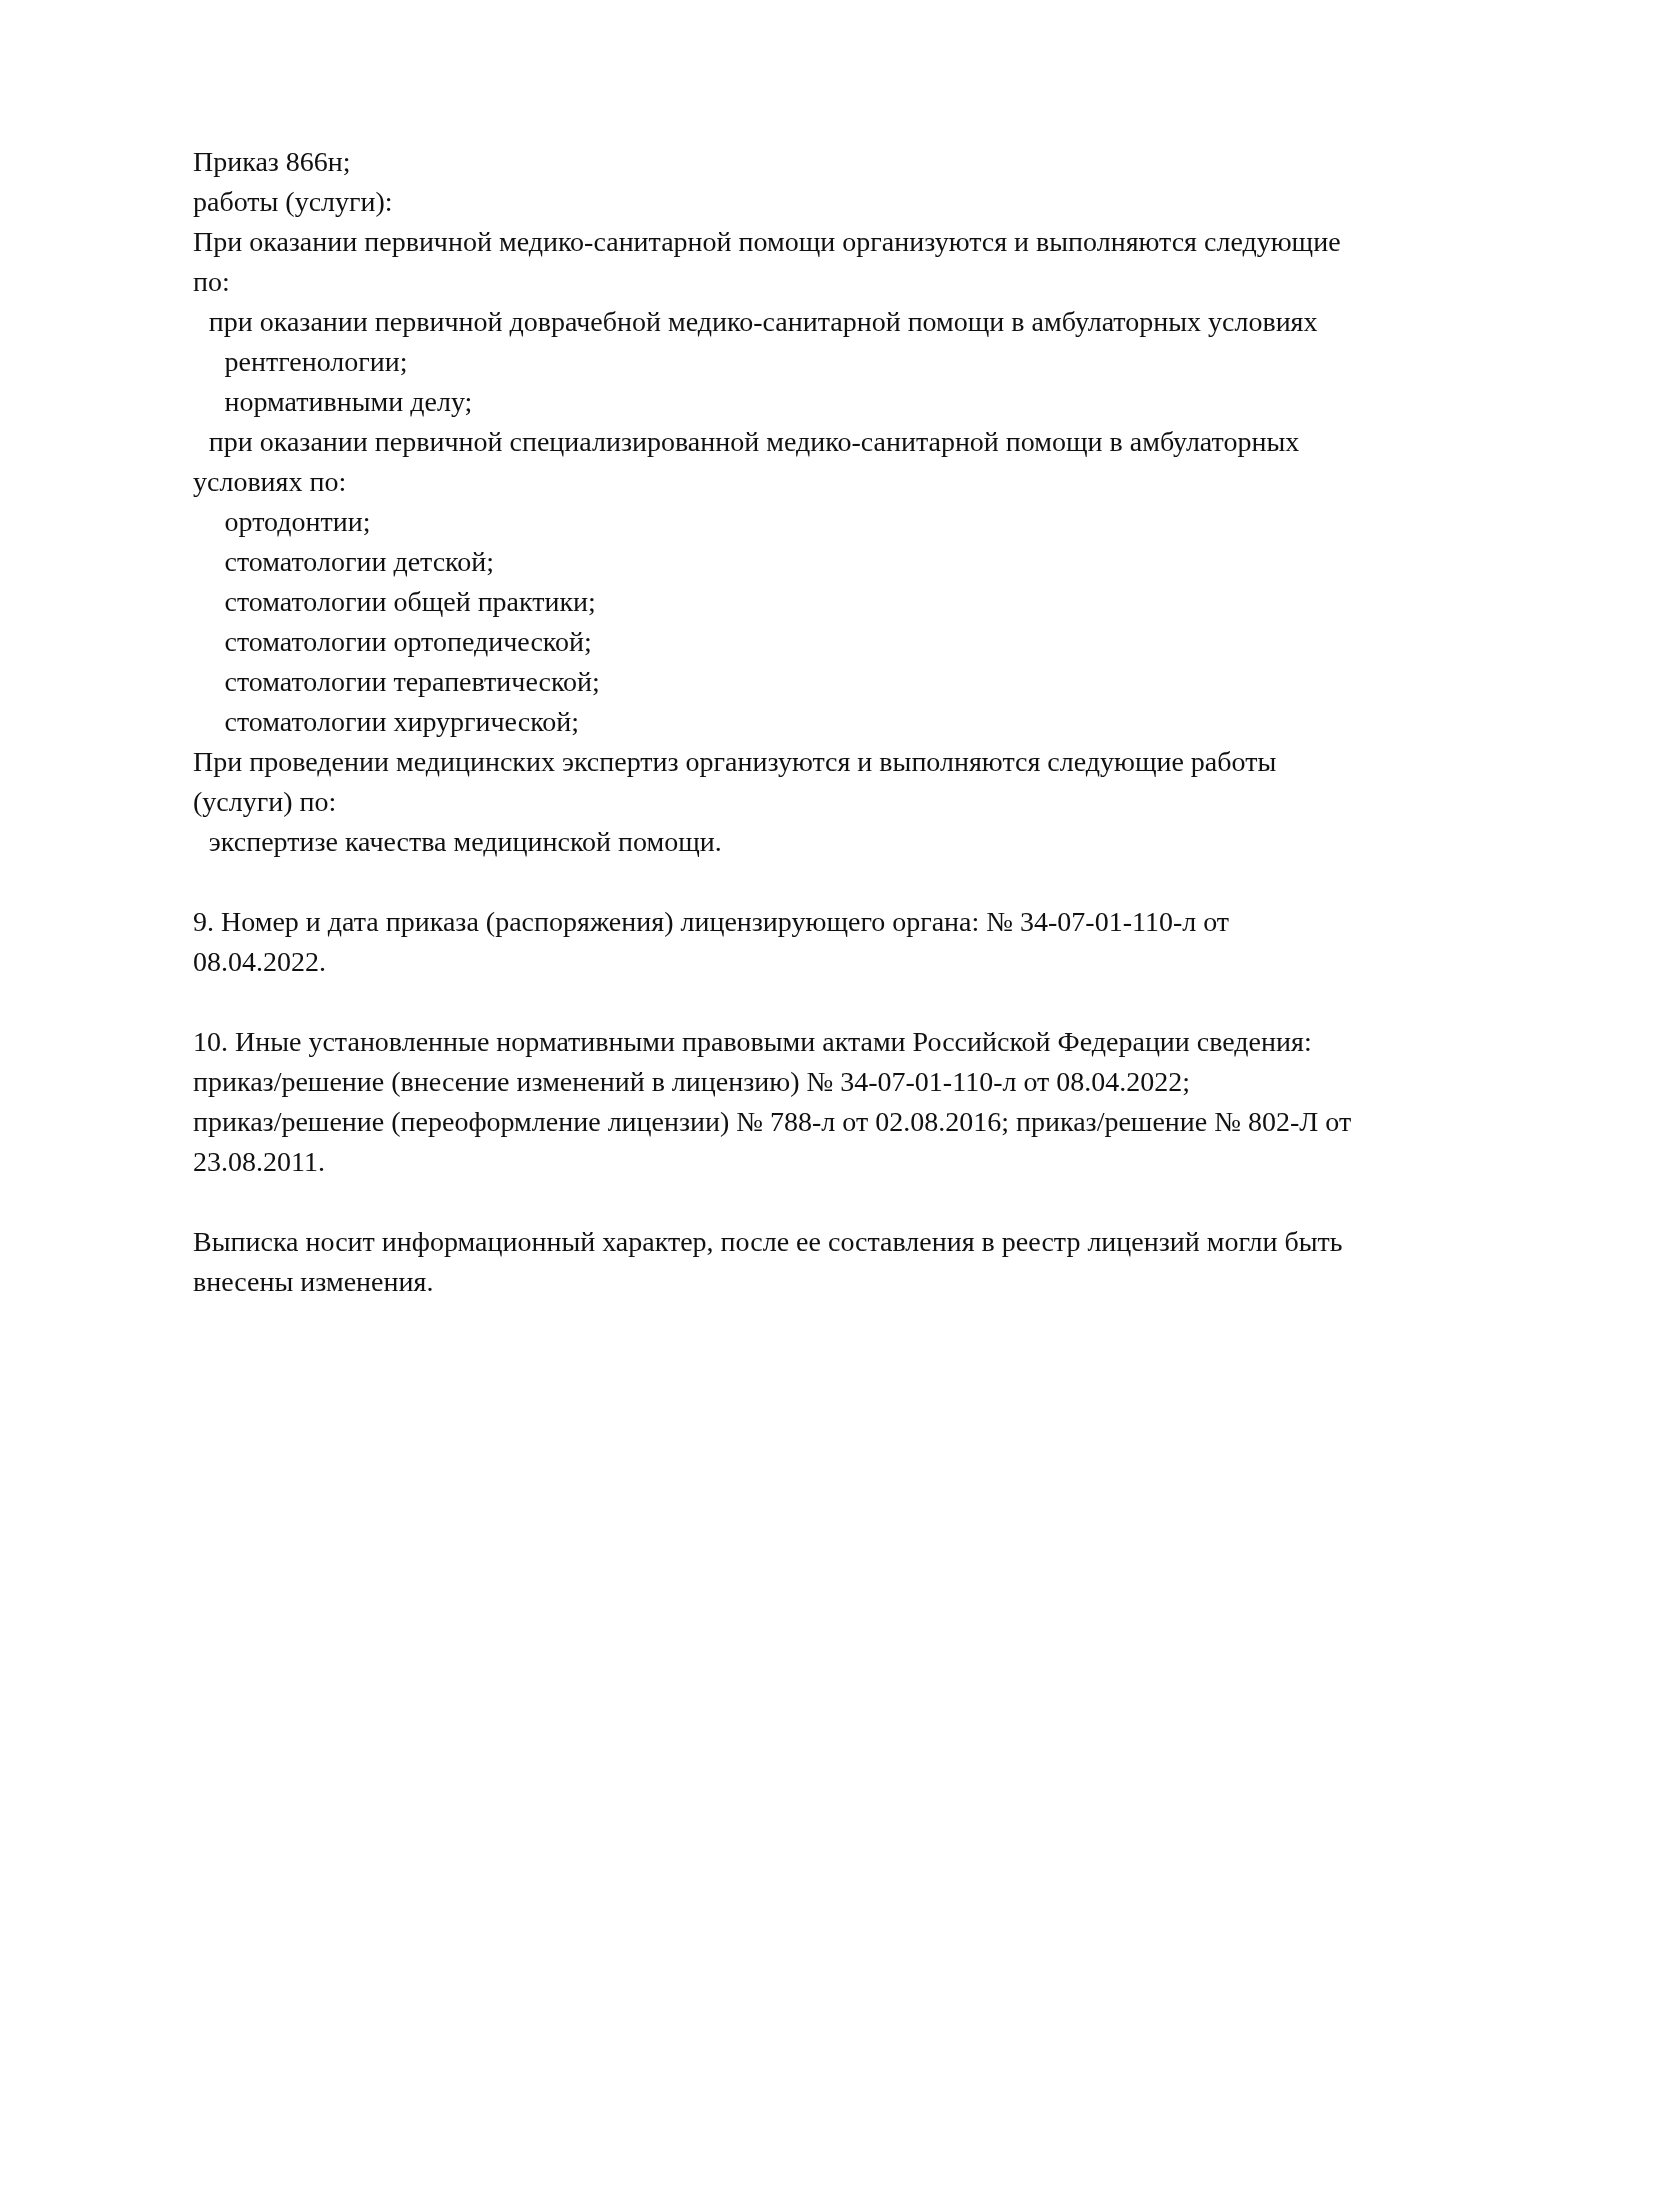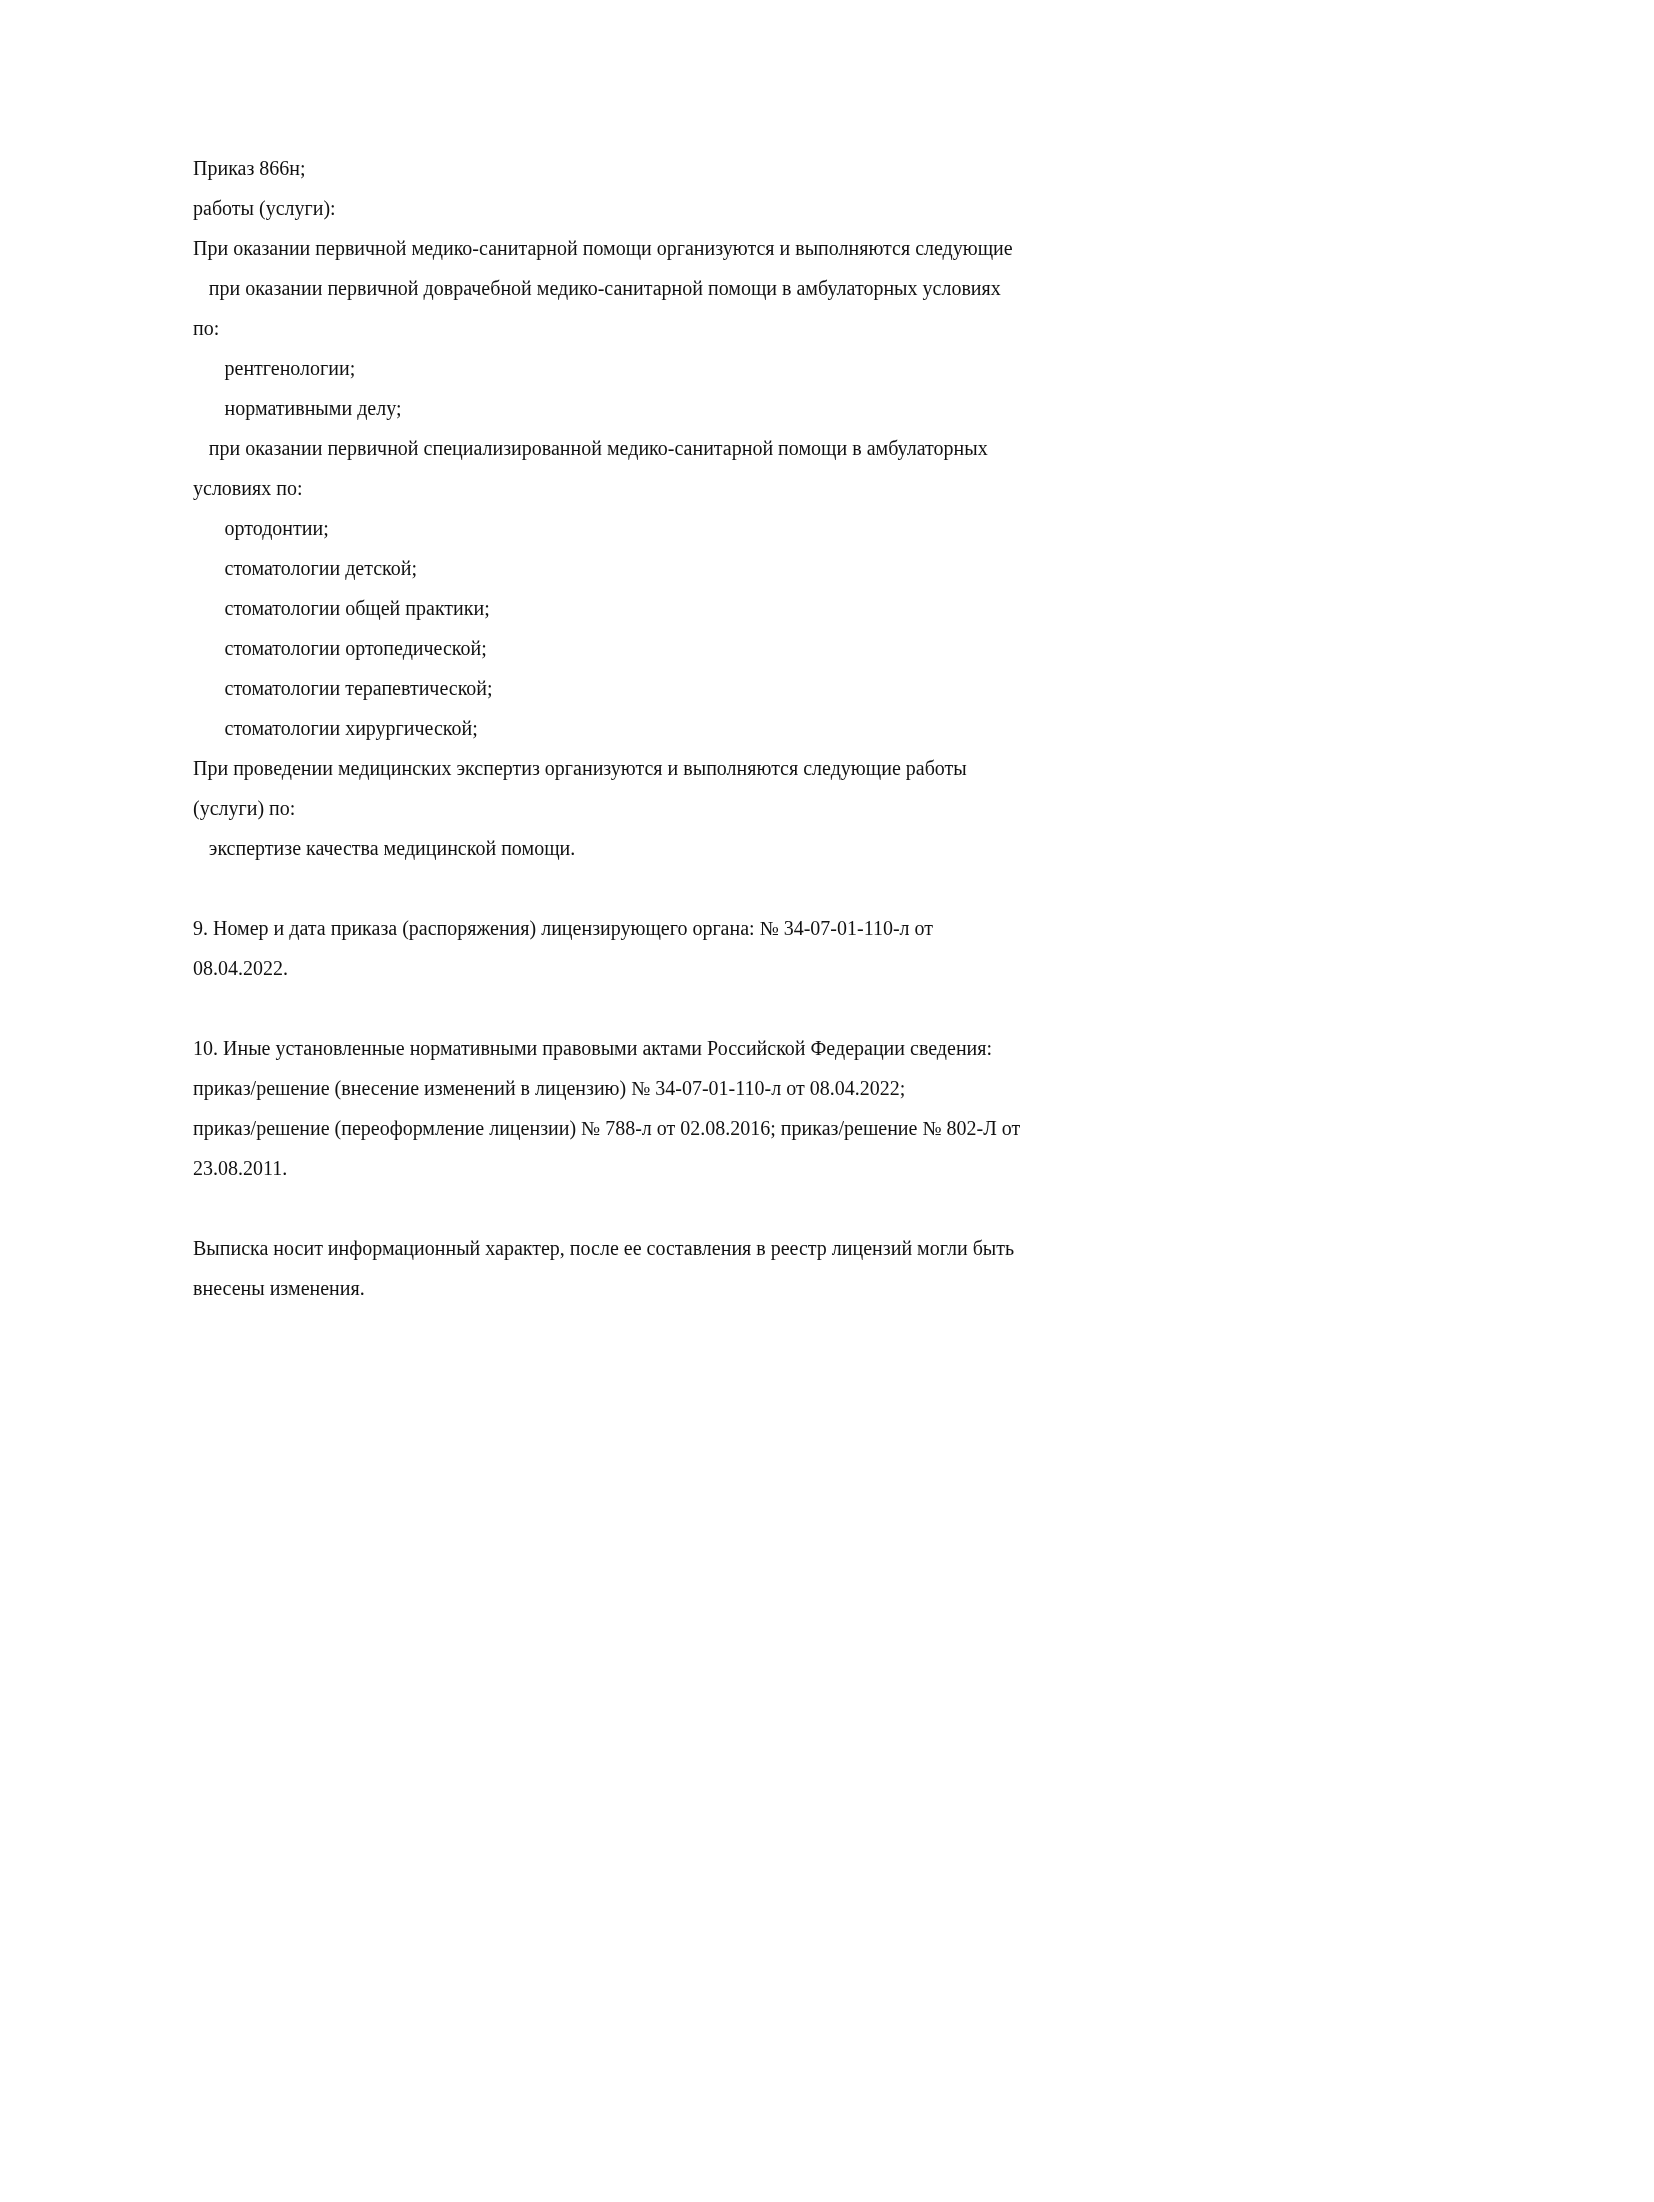--- a/index.html
+++ b/index.html
@@ -9,24 +9,24 @@
   }
   body {
     width: 1655px;
     height: 2203px;
     position: relative;
     overflow: hidden;
   }
   .page {
     position: absolute;
     left: 193px;
-    top: 148px;
+    top: 142px;
     width: 1399px;
     font-family: "Liberation Serif", "DejaVu Serif", serif;
-    font-size: 20px;
+    font-size: 28px;
     line-height: 40px;
     color: #111111;
   }
   .line {
     white-space: pre;
     display: block;
     height: 40px;
   }
   .ind1 { padding-left: 15.8px; }
   .ind2 { padding-left: 31.5px; }
@@ -34,22 +34,22 @@
 </style>
 </head>
 <body>
 
 <div class="page">
   <span class="line">Приказ 866н;</span>
 
   <span class="line">работы (услуги):</span>
   <span class="line">При оказании первичной медико-санитарной помощи организуются и выполняются следующие</span>
 
+  <span class="line">по:</span>
   <span class="line ind1">при оказании первичной доврачебной медико-санитарной помощи в амбулаторных условиях</span>
-  <span class="line">по:</span>
 
   <span class="line ind2">рентгенологии;</span>
   <span class="line ind2">нормативными делу;</span>
 
   <span class="line ind1">при оказании первичной специализированной медико-санитарной помощи в амбулаторных</span>
   <span class="line">условиях по:</span>
 
   <span class="line ind2">ортодонтии;</span>
   <span class="line ind2">стоматологии детской;</span>
   <span class="line ind2">стоматологии общей практики;</span>

